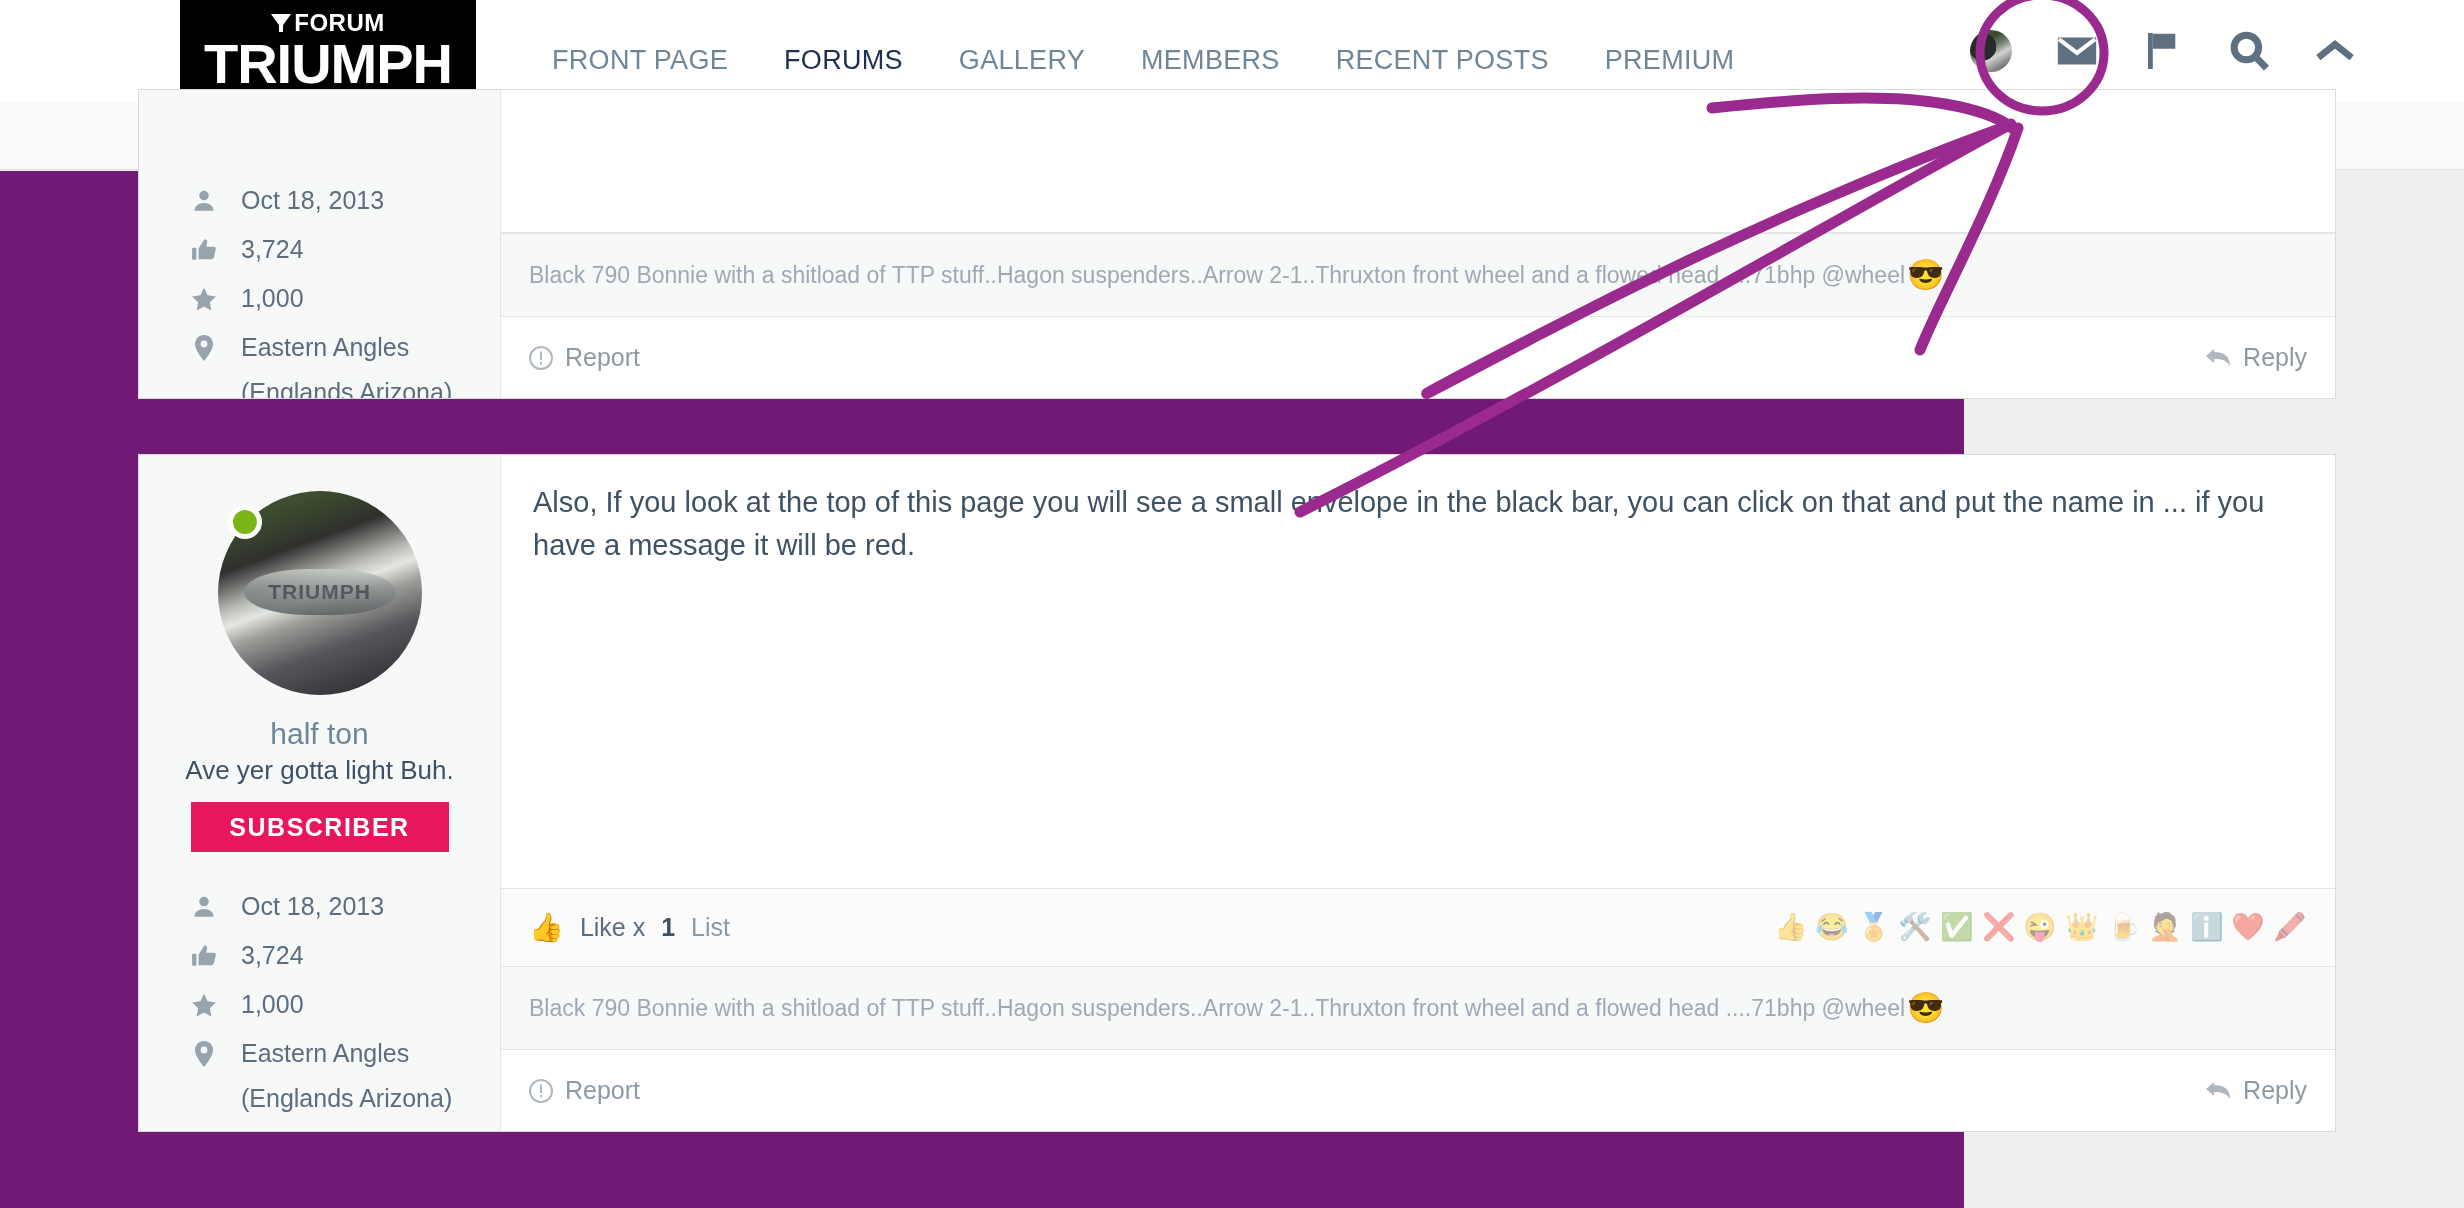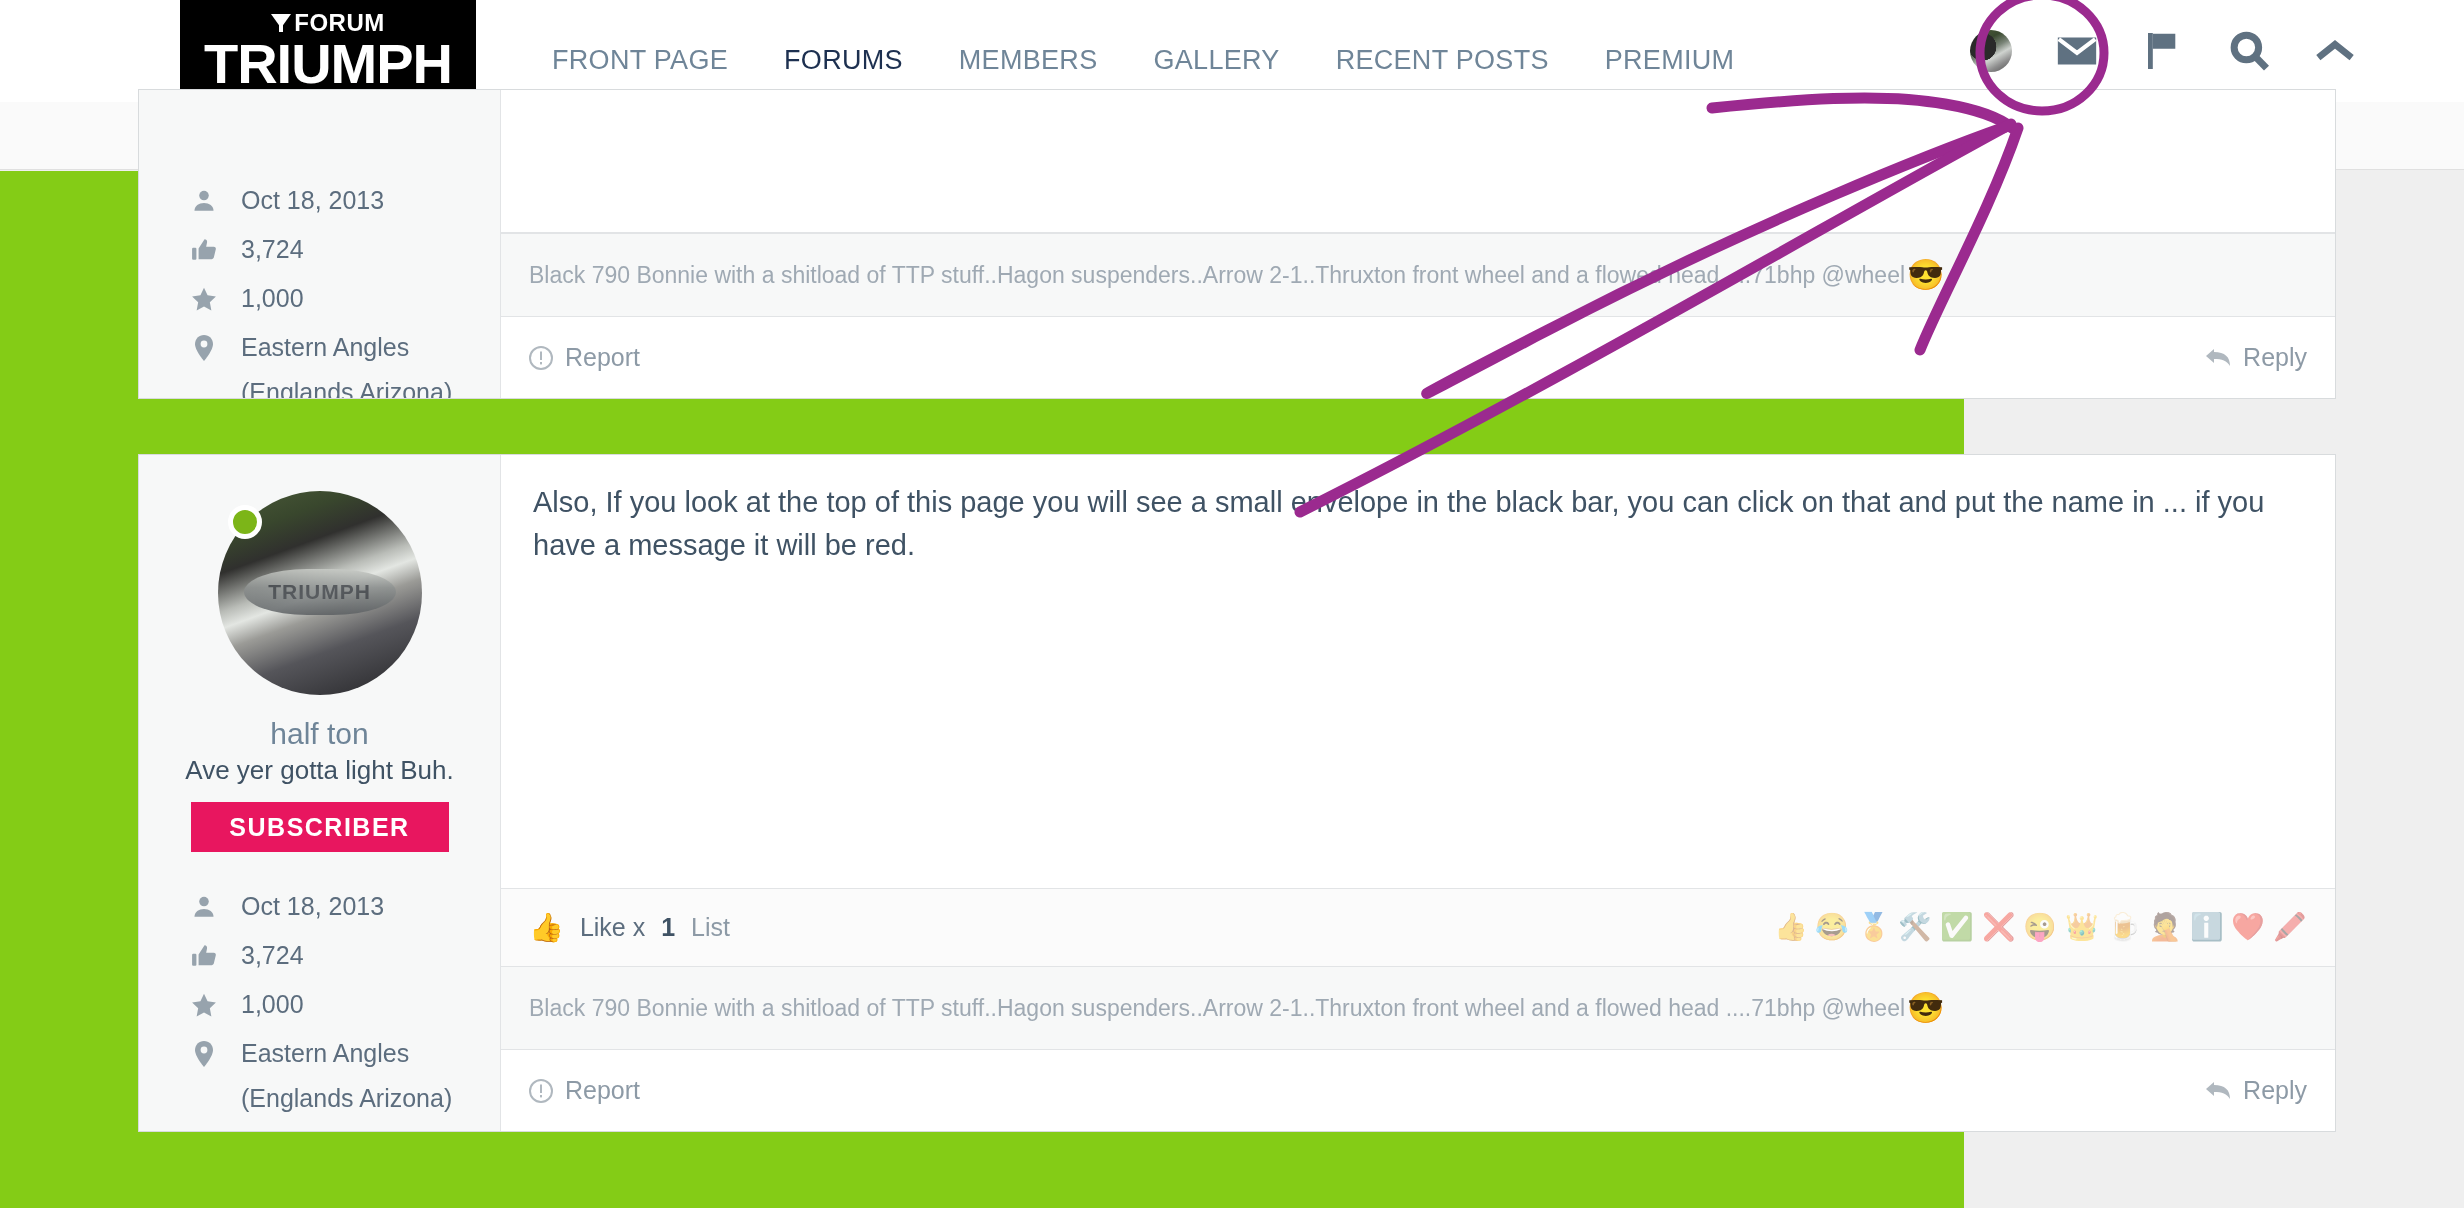--- a/index.html
+++ b/index.html
@@ -62,21 +62,21 @@
   .subnav {
     position:absolute; left:0; top:102px; width:2464px; height:68px;
     background:#fafafa; border-bottom:1px solid #e0e0e0;
     display:flex; align-items:center; padding-left:160px;
   }
   .subnav a {
     font-size:25px; color:#8d9aa6; text-decoration:none; padding:0 24px; white-space:nowrap;
   }
 
   
-  .content { position:absolute; left:0; top:171px; width:1964px; height:1037px; background:#84cc16; }
+  .content { position:absolute; left:0; top:171px; width:1964px; height:1037px; background:#701a75; }
 
   .post {
     position:absolute; left:138px; width:2198px;
     background:#ffffff; border:1px solid #d8dbdd;
     display:flex;
   }
   .post .side {
     width:362px; background:#f7f8f8; border-right:1px solid #e2e4e6;
     display:flex; flex-direction:column; align-items:center; flex:0 0 362px;
   }
@@ -175,22 +175,22 @@
       </div>
       <div class="logo-triumph">
         <span>TRIUMPH</span>
         <span class="logo-swoosh"></span>
       </div>
     </div>
 
     <nav class="mainmenu">
       <a href="#" class="">FRONT PAGE</a>
       <a href="#" class="active">FORUMS</a>
+      <a href="#">GALLERY</a>
       <a href="#">MEMBERS</a>
-      <a href="#">GALLERY</a>
       <a href="#">RECENT POSTS</a>
       <a href="#">PREMIUM</a>
     </nav>
 
     <div class="topicons">
       <div class="ic">
         <div class="avatar-sm"></div>
       </div>
       <div class="ic">
         <svg class="env-svg" viewBox="0 0 24 24">

